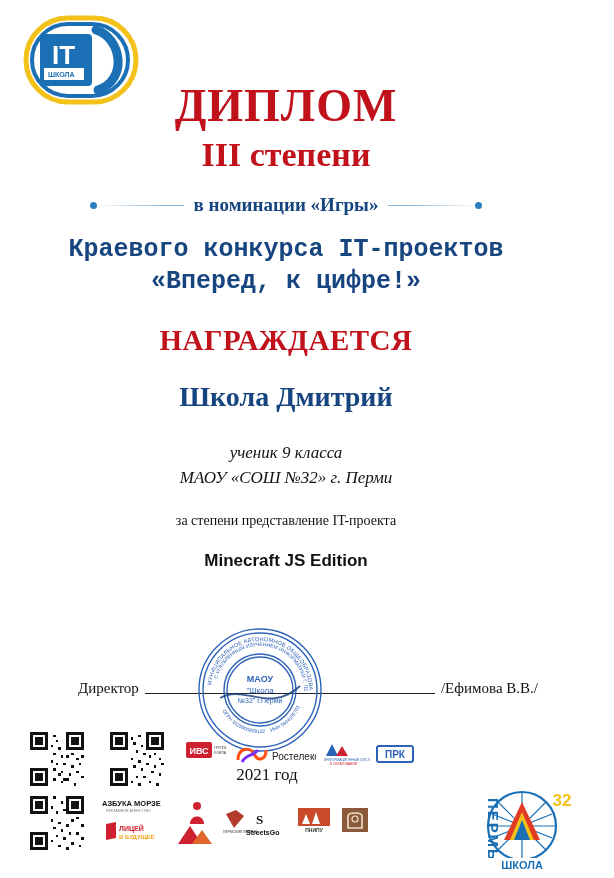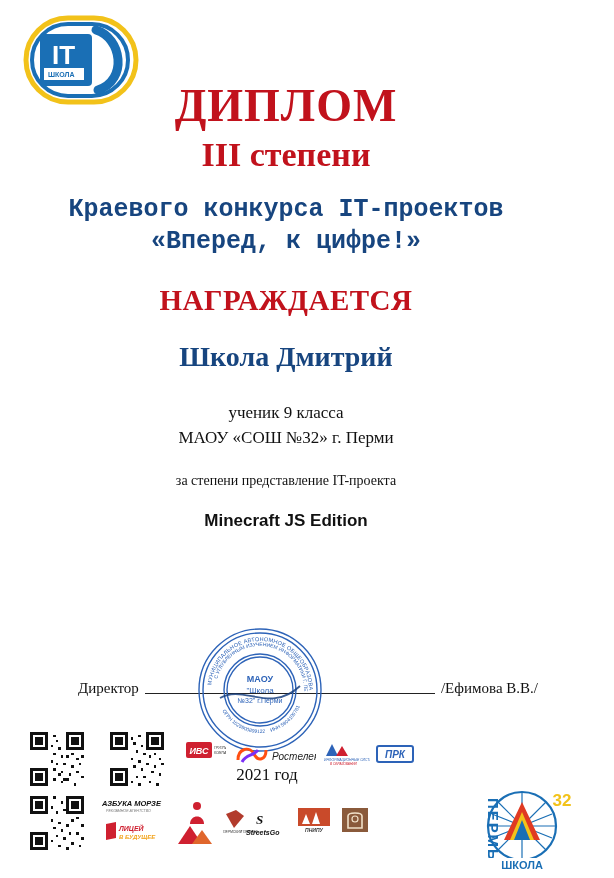--- a/index.html
+++ b/index.html
@@ -167,20 +167,21 @@
     font-size: 28px;
     color: #17457f;
     margin: 0 0 28px 0;
   }
   .t-class {
     font-family: "Liberation Serif", serif;
     font-size: 17px;
     line-height: 1.45;
     color: #111111;
     margin: 0 0 22px 0;
+    font-style: italic;
   }
   .t-for {
     font-family: "Liberation Serif", serif;
     font-size: 14px;
     color: #111111;
     margin: 0 0 22px 0;
   }
   .t-project {
     font-family: "Liberation Sans", sans-serif;
     font-weight: bold;
@@ -239,21 +240,20 @@
     background-color: #ffffff;
   }
   .qr-a { left: 30px;  top: 732px; width: 54px; height: 54px; }
   .qr-b { left: 110px; top: 732px; width: 54px; height: 54px; }
   .qr-c { left: 30px;  top: 796px; width: 54px; height: 54px; }
 
   .sp {
     position: absolute;
     font-family: "Liberation Sans", sans-serif;
     text-align: center;
-    font-style: italic;
   }
   .sp-ivs   { left: 186px; top: 740px; }
   .sp-rt    { left: 232px; top: 742px; }
   .sp-is    { left: 322px; top: 740px; }
   .sp-prk   { left: 376px; top: 744px; }
 
   .sp-azbuka  { left: 100px; top: 796px; }
   .sp-lyceum  { left: 104px; top: 820px; }
   .sp-red     { left: 186px; top: 800px; }
   .sp-tri     { left: 176px; top: 822px; }
@@ -343,20 +343,26 @@
     <text x="34" y="50" font-family="Liberation Sans, sans-serif" font-size="26" font-weight="bold" fill="#ffffff">IT</text>
     <rect x="26" y="54" width="40" height="12" fill="#ffffff"></rect>
     <text x="30" y="63" font-family="Liberation Sans, sans-serif" font-size="7" font-weight="bold" fill="#1a6fb5">ШКОЛА</text>
     <path d="M78 16 C104 24 110 66 80 76" fill="none" stroke="#1a6fb5" stroke-width="9" stroke-linecap="round"></path>
   </svg>
 
   <div class="content">
     <div class="t-diplom">ДИПЛОМ</div>
     <div class="t-degree">III степени</div>
 
+    <div class="nomination-row">
+      <span class="line"></span>
+      <span class="dot l"></span>
+      <span class="dot r"></span>
+      <span class="t-nomination">в номинации «Игры»</span>
+    </div>
 
     <div class="t-contest">
       <div>Краевого конкурса IT-проектов</div>
       <div>«Вперед, к цифре!»</div>
     </div>
 
     <div class="t-awarded">НАГРАЖДАЕТСЯ</div>
     <div class="t-name">Школа Дмитрий</div>
 
     <div class="t-class">

